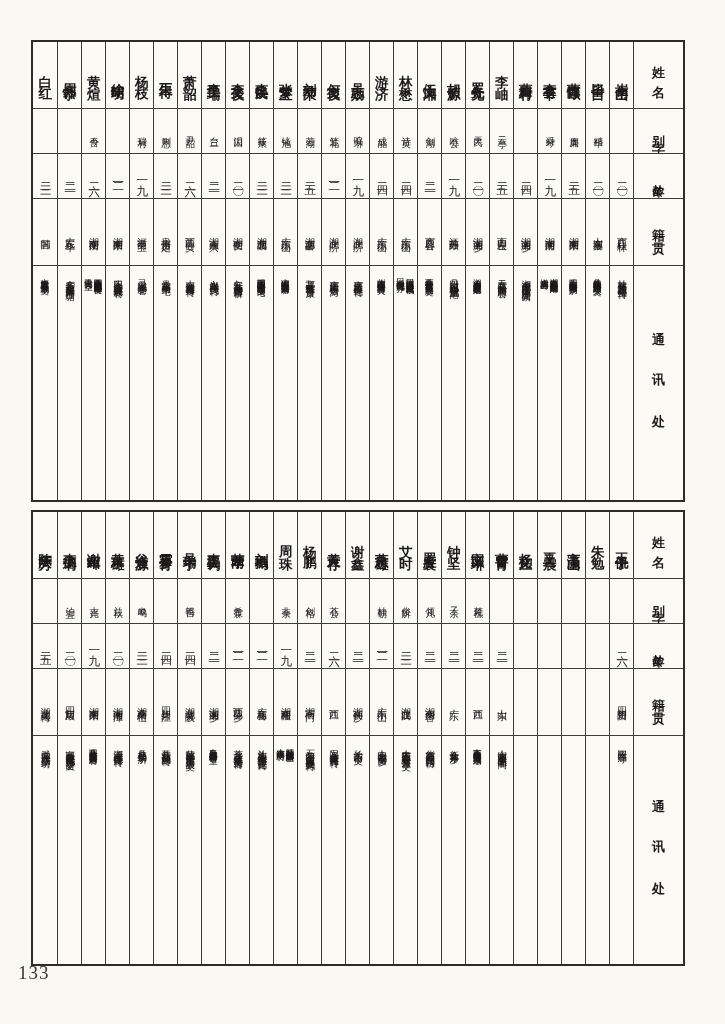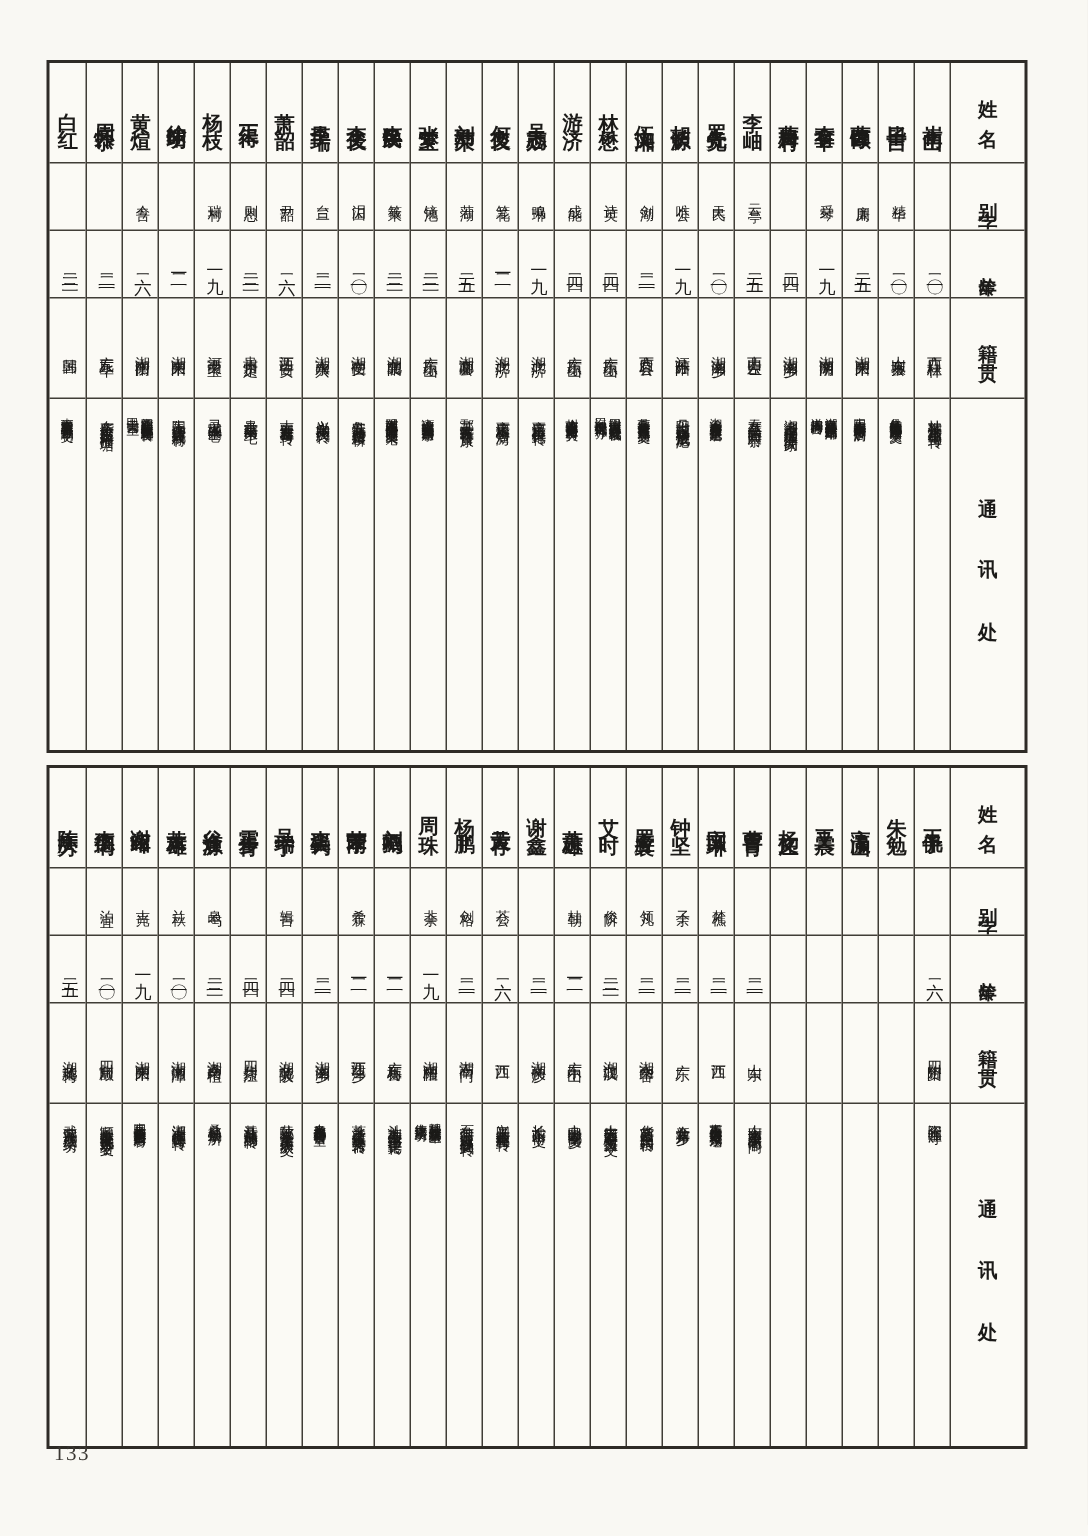--- a/index.html
+++ b/index.html
@@ -26,21 +26,21 @@
   .t-age{font-size:11.5px;letter-spacing:2px;}
   .t-native{font-size:10px;letter-spacing:1.5px;}
   .addr-line{font-size:9.5px;letter-spacing:1px;margin:0 0.5px;}
   .small .addr-line{font-size:8.5px;letter-spacing:0.5px;}
   .hl{font-weight:700;font-size:13px;}
   .hl-name{letter-spacing:1.5em;}
   .hl-zi{letter-spacing:0.45em;}
   .hl-age{letter-spacing:0.05em;font-size:12px;}
   .hl-native{letter-spacing:1.0em;}
   .hl-addr{letter-spacing:3.2em;}
-  .page-number{position:absolute;top:962px;left:36px;font-size:14px;color:#3a3732;letter-spacing:1px;}
+  .page-number{position:absolute;top:962px;left:18px;font-size:19px;color:#3a3732;letter-spacing:1px;}
 </style>
 </head>
 <body>
 
 <div class="page">
   <div class="table-wrap">
 
     <section class="half top">
       <div class="col header-col">
         <div class="cell c-name">

